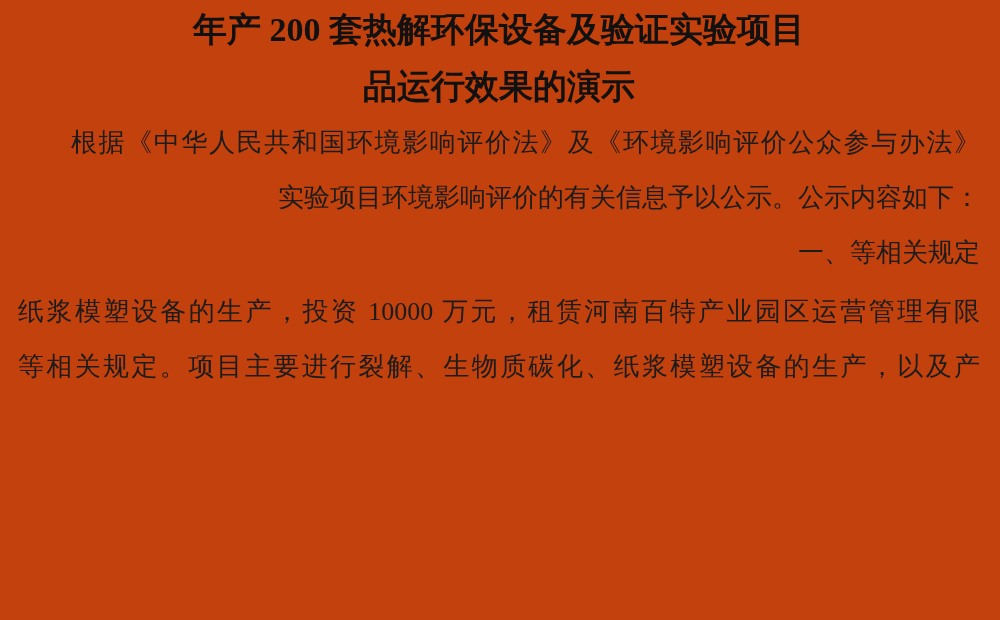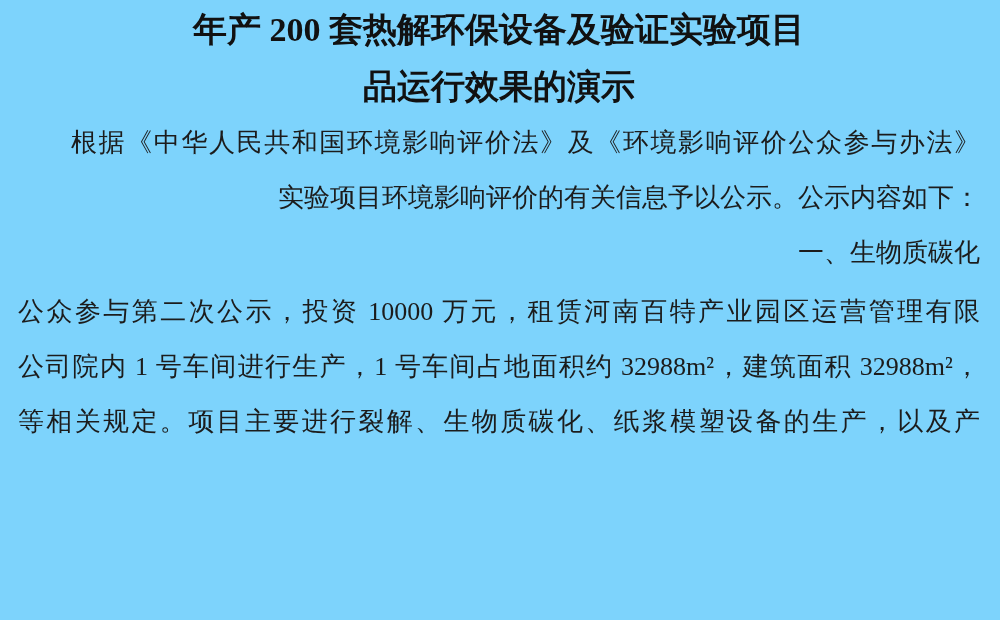--- a/index.html
+++ b/index.html
@@ -5,21 +5,21 @@
   * { box-sizing: border-box; }
   html, body {
     margin: 0;
     padding: 0;
     background: #ffffff;
   }
   .page {
     position: relative;
     width: 1000px;
     height: 620px;
-    background: #7dd3fc;
+    background: #c2410c;
     color: #1a1a1a;
     overflow: hidden;
     padding: 1px 20px 4px 18px;
     font-family: "Liberation Serif", "DejaVu Serif", serif;
   }
   .doc-title {
     text-align: center;
     font-weight: 700;
     font-size: 34px;
     line-height: 57px;
@@ -60,22 +60,21 @@
     <span class="title-line">品运行效果的演示</span>
   </div>
 
   <div class="doc-body">
 
     <div class="intro-block">
       <div class="line indent fill">根据《中华人民共和国环境影响评价法》及《环境影响评价公众参与办法》</div>
       <div class="line">实验项目环境影响评价的有关信息予以公示。公示内容如下：</div>
     </div>
 
-    <div class="line">一、生物质碳化</div>
+    <div class="line">一、等相关规定</div>
 
     <div class="overview-block">
-      <div class="line fill">公众参与第二次公示，投资 10000 万元，租赁河南百特产业园区运营管理有限</div>
-      <div class="line fill">公司院内 1 号车间进行生产，1 号车间占地面积约 32988m²，建筑面积 32988m²，</div>
+      <div class="line fill">纸浆模塑设备的生产，投资 10000 万元，租赁河南百特产业园区运营管理有限</div>
       <div class="line fill">等相关规定。项目主要进行裂解、生物质碳化、纸浆模塑设备的生产，以及产</div>
     </div>
 
   </div>
 </div>
 
 </body></html>

